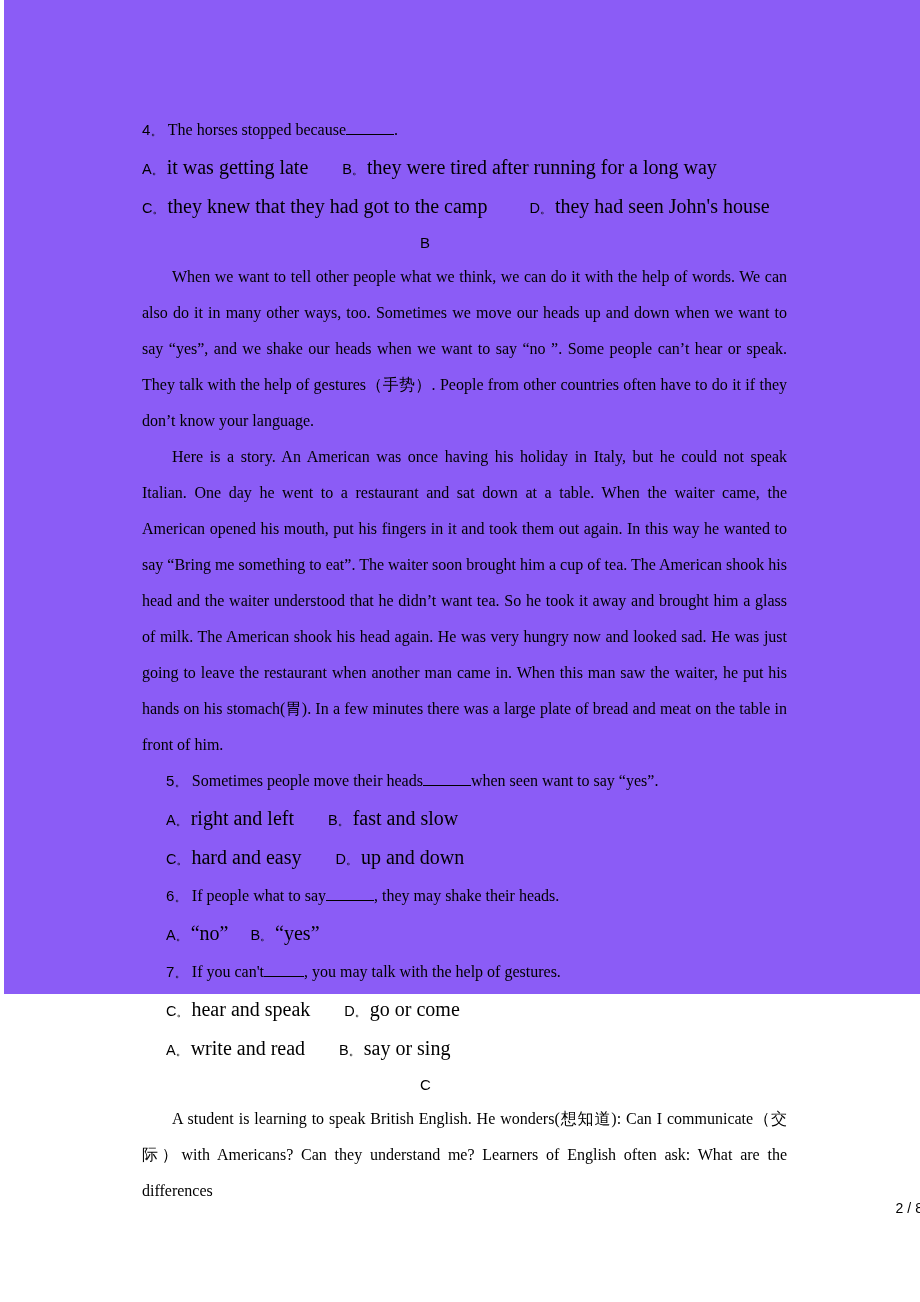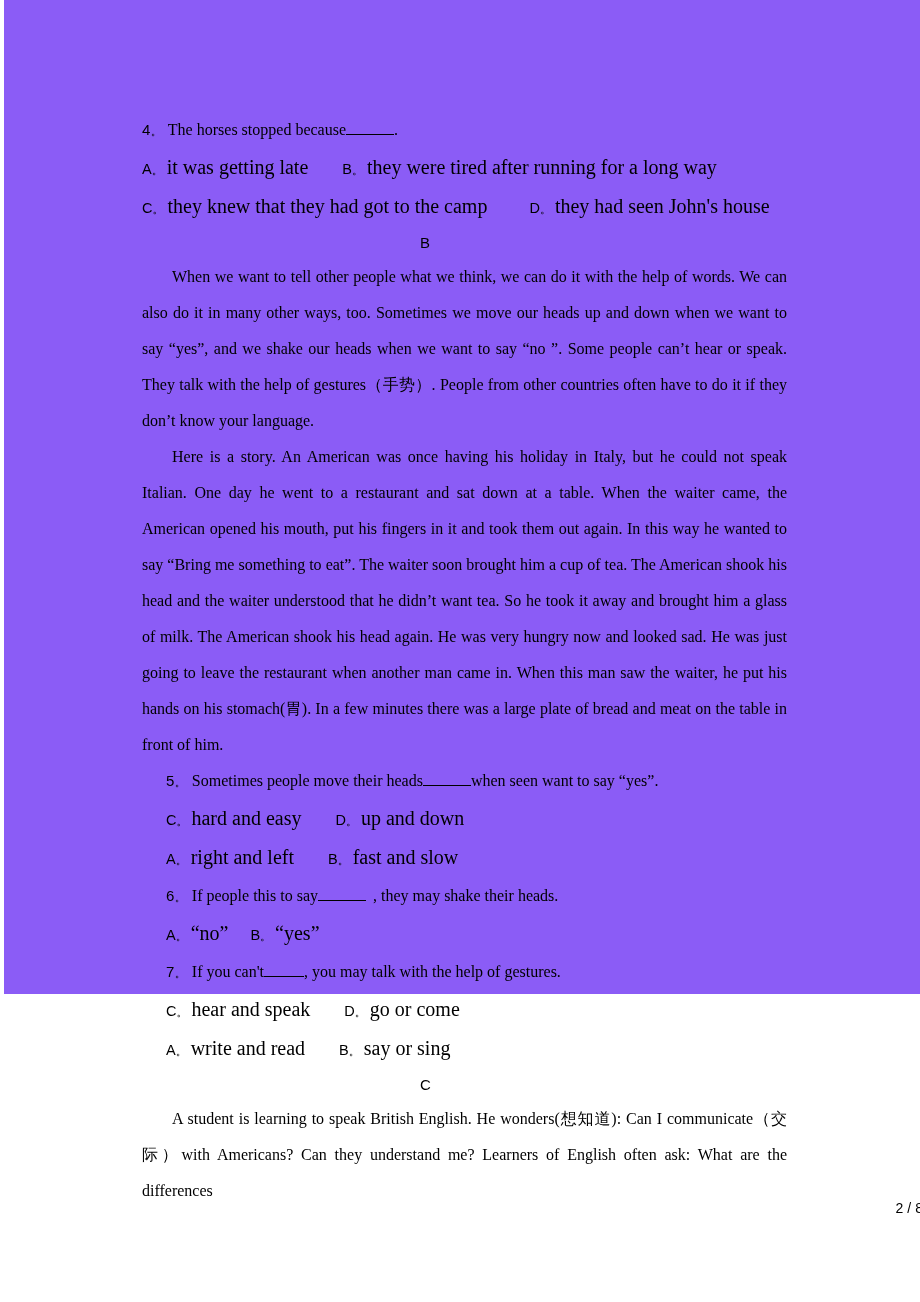--- a/index.html
+++ b/index.html
@@ -149,29 +149,29 @@
     <div class="section-mark">B</div>
 
     <p class="para">When we want to tell other people what we think, we can do it with the help of words. We can also do it in many other ways, too. Sometimes we move our heads up and down when we want to say “yes”, and we shake our heads when we want to say “no ”. Some people can’t hear or speak. They talk with the help of gestures（手势）. People from other countries often have to do it if they don’t know your language.</p>
     <p class="para">Here is a story. An American was once having his holiday in Italy, but he could not speak Italian. One day he went to a restaurant and sat down at a table. When the waiter came, the American opened his mouth, put his fingers in it and took them out again. In this way he wanted to say “Bring me something to eat”. The waiter soon brought him a cup of tea. The American shook his head and the waiter understood that he didn’t want tea. So he took it away and brought him a glass of milk. The American shook his head again. He was very hungry now and looked sad. He was just going to leave the restaurant when another man came in. When this man saw the waiter, he put his hands on his stomach(胃). In a few minutes there was a large plate of bread and meat on the table in front of him.</p>
 
     <div class="q-line q-indent">
       <span class="q-num">5</span><span class="q-stem">Sometimes people move their heads</span><span class="blank blank-w2"></span><span class="q-stem" style="margin-left:0">when seen want to say “yes”.</span>
     </div>
 
     <div class="opt-row q-indent">
+      <span class="opt"><span class="opt-letter">A</span><span class="opt-text">right and left</span></span><span class="gap-md"></span><span class="opt"><span class="opt-letter">B</span><span class="opt-text">fast and slow</span></span>
+    </div>
+
+    <div class="opt-row q-indent">
       <span class="opt"><span class="opt-letter">C</span><span class="opt-text">hard and easy</span></span><span class="gap-md"></span><span class="opt"><span class="opt-letter">D</span><span class="opt-text">up and down</span></span>
     </div>
 
-    <div class="opt-row q-indent">
-      <span class="opt"><span class="opt-letter">A</span><span class="opt-text">right and left</span></span><span class="gap-md"></span><span class="opt"><span class="opt-letter">B</span><span class="opt-text">fast and slow</span></span>
-    </div>
-
     <div class="q-line q-indent">
-      <span class="q-num">6</span><span class="q-stem">If people this to say</span><span class="blank blank-w2"></span><span class="q-stem" style="margin-left:7px">, they may shake their heads.</span>
+      <span class="q-num">6</span><span class="q-stem">If people what to say</span><span class="blank blank-w2"></span><span class="q-stem" style="margin-left:0">, they may shake their heads.</span>
     </div>
 
     <div class="opt-row q-indent">
       <span class="opt"><span class="opt-letter">A</span><span class="opt-text">“no”</span></span><span class="gap-sm"></span><span class="opt"><span class="opt-letter">B</span><span class="opt-text">“yes”</span></span>
     </div>
 
 
     <div class="q-line q-indent">
       <span class="q-num">7</span><span class="q-stem">If you can't</span><span class="blank blank-w3"></span><span class="q-stem" style="margin-left:0">, you may talk with the help of gestures.</span>
     </div>

